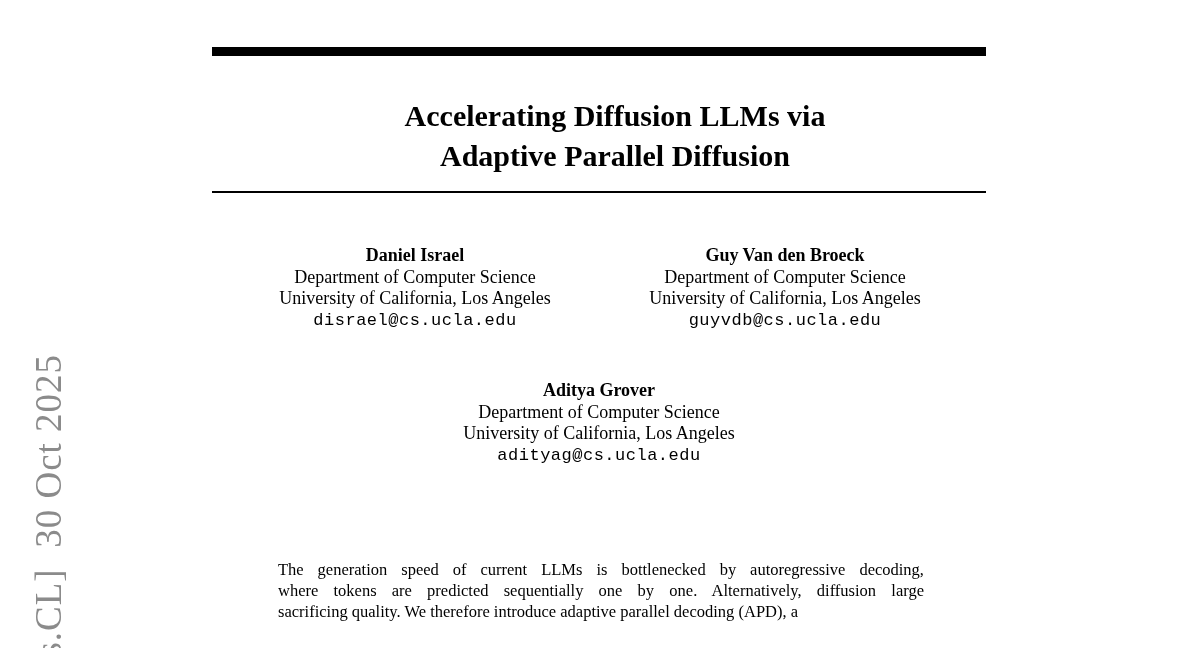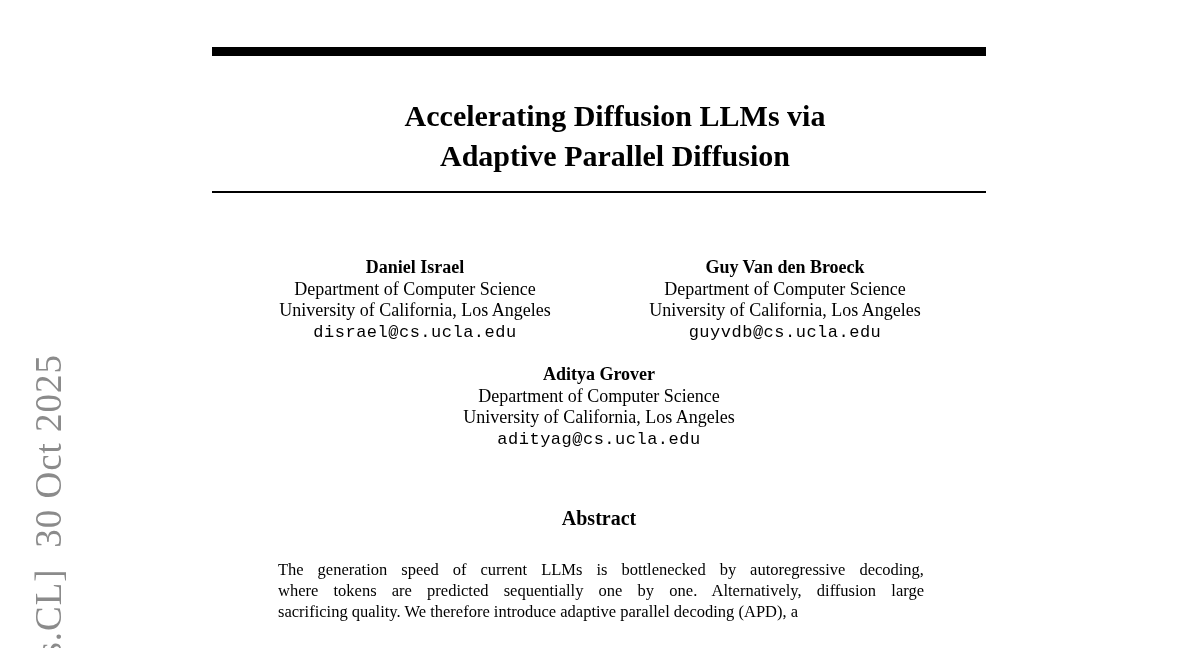--- a/index.html
+++ b/index.html
@@ -58,36 +58,36 @@
     background: var(--rule-black, #000000);
   }
   .authors-row {
     position: absolute;
     left: 230px;
     top: 245px;
     width: 740px;
     display: flex;
     flex-direction: row;
   }
-  .authors-row .author { flex: 1 1 50%; margin-top: 12px; }
+  .authors-row .author { flex: 1 1 50%; }
   .author {
     text-align: center;
     font-size: 18px;
     line-height: 21.5px;
   }
   .author .a-name { font-weight: bold; }
   .author .a-email {
     font-family: "Liberation Mono", "DejaVu Sans Mono", monospace;
     font-size: 17px;
     letter-spacing: 0.5px;
   }
   .author-center-wrap {
     position: absolute;
     left: 212px;
-    top: 364px;
+    top: 380px;
     width: 774px;
   }
   .abstract-head {
     position: absolute;
     left: 212px;
     top: 507px;
     width: 774px;
     text-align: center;
     font-size: 20px;
     font-weight: bold;
@@ -142,21 +142,20 @@
 
   <div class="author-center-wrap">
     <div class="author">
       <div class="a-name">Aditya Grover</div>
       <div class="a-line">Department of Computer Science</div>
       <div class="a-line">University of California, Los Angeles</div>
       <div class="a-email">adityag@cs.ucla.edu</div>
     </div>
   </div>
 
-  <div class="abstract-head">Abstract</div>
 
   <div class="abstract">
     <div class="abs-line">The generation speed of current LLMs is bottlenecked by autoregressive decoding,</div>
     <div class="abs-line">where tokens are predicted sequentially one by one. Alternatively, diffusion large</div>
     <div class="abs-line last">sacrificing quality. We therefore introduce adaptive parallel decoding (APD), a</div>
   </div>
 
 </div>
 
 </body></html>

